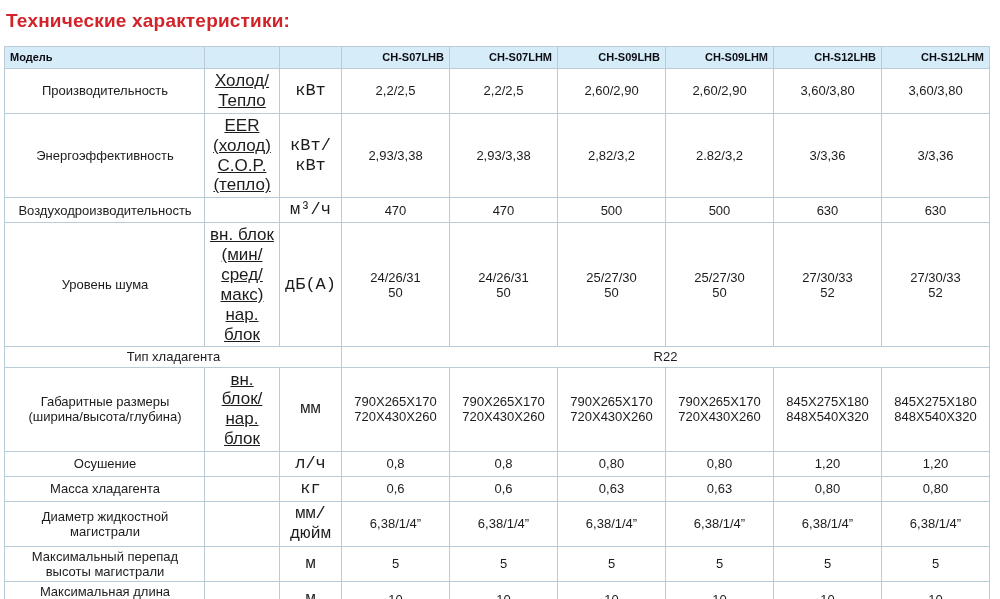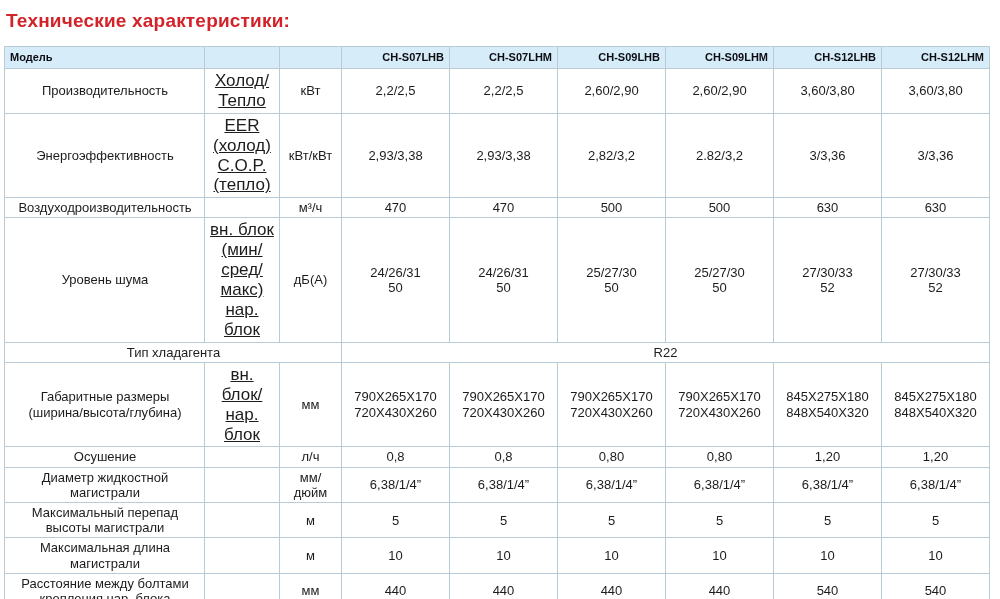--- a/index.html
+++ b/index.html
@@ -49,21 +49,21 @@
     padding: 2px 5px;
     font-size: 11px;
   }
   table.specs thead th.model-head { text-align: right; }
   table.specs thead th.model-label-head { text-align: left; }
   table.specs td.label {
     text-align: center;
     padding-left: 5px;
   }
   table.specs td.sub { font-size: 17px; text-decoration: underline; }
-  table.specs td.unit { font-size: 13px; }
+  table.specs td.unit { font-size: 17px; font-family: Liberation Mono, monospace; }
 </style>
 </head>
 <body>
 
 <div class="page">
   <h1 class="page-title">Технические характеристики:</h1>
 
   <table class="specs">
     <colgroup>
       <col class="c-label">
@@ -175,20 +175,31 @@
           <td class="sub"></td>
           <td class="unit">л/ч</td>
           <td class="val">0,8</td>
           <td class="val">0,8</td>
           <td class="val">0,80</td>
           <td class="val">0,80</td>
           <td class="val">1,20</td>
           <td class="val">1,20</td>
         </tr>
         <tr>
+          <td class="label">Масса хладагента</td>
+          <td class="sub"></td>
+          <td class="unit">кг</td>
+          <td class="val">0,6</td>
+          <td class="val">0,6</td>
+          <td class="val">0,63</td>
+          <td class="val">0,63</td>
+          <td class="val">0,80</td>
+          <td class="val">0,80</td>
+        </tr>
+        <tr>
           <td class="label">Диаметр жидкостной
 магистрали</td>
           <td class="sub"></td>
           <td class="unit">мм/дюйм</td>
           <td class="val">6,38/1/4”</td>
           <td class="val">6,38/1/4”</td>
           <td class="val">6,38/1/4”</td>
           <td class="val">6,38/1/4”</td>
           <td class="val">6,38/1/4”</td>
           <td class="val">6,38/1/4”</td>

